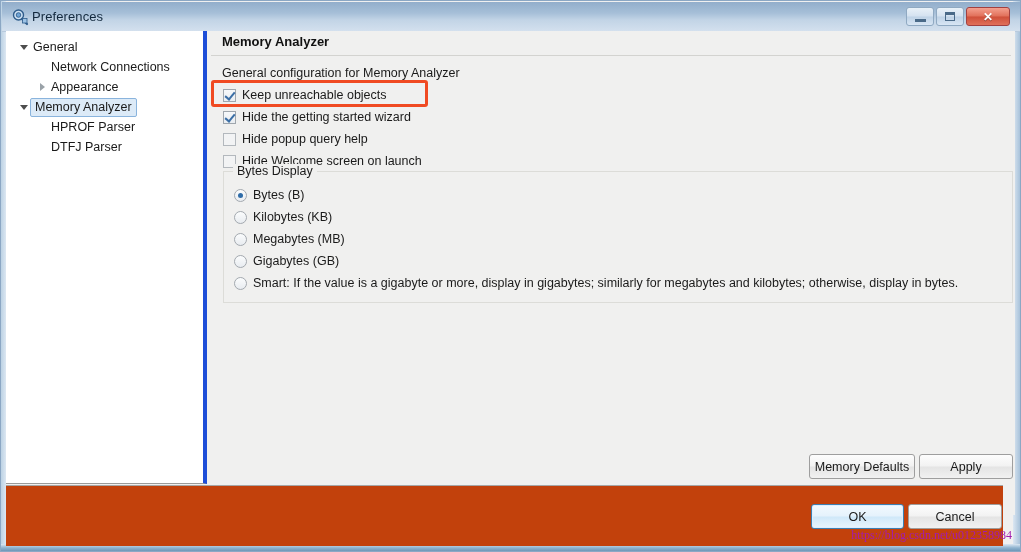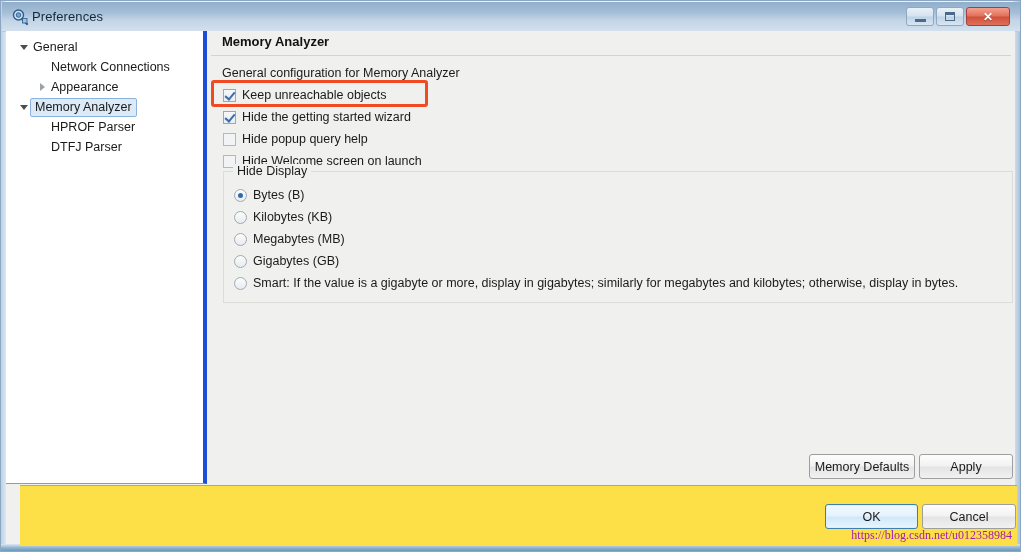--- a/index.html
+++ b/index.html
@@ -301,24 +301,24 @@
   }
   .btn.focused {
     border: 1px solid #3c7fb1;
     box-shadow: inset 0 0 0 1px #ddeeff;
     background: linear-gradient(to bottom, #f2f9fe 0%, #e5f2fc 48%, #cfe8f9 52%, #e9f5fd 100%);
   }
 
   
   .footer {
     position: absolute;
-    left: 19px; top: 484px;
+    left: 5px; top: 484px;
     width: 997px;
     height: 60px;
-    background: #fde047;
+    background: #c2410c;
     border-top: 1px solid #a6a6a6;
   }
   .watermark {
     position: absolute;
     right: 8px;
     top: 527px;
     font-size: 12px;
     color: #a21caf;
     font-family: Liberation Serif, serif;
     white-space: nowrap;
@@ -422,21 +422,21 @@
               <span class="cb disabledlook"></span>
               <span>Hide popup query help</span>
             </div>
             <div class="check-row" style="top: 121px;">
               <span class="cb disabledlook"></span>
               <span>Hide Welcome screen on launch</span>
             </div>
           </div>
 
         <div class="groupbox"></div>
-        <div class="groupbox-title">Hide Display</div>
+        <div class="groupbox-title">Bytes Display</div>
         <div id="radio-container">
             <div class="radio-row" style="top: 155px;">
               <span class="rb selected"></span>
               <span>Bytes (B)</span>
             </div>
             <div class="radio-row" style="top: 177px;">
               <span class="rb"></span>
               <span>Kilobytes (KB)</span>
             </div>
             <div class="radio-row" style="top: 199px;">

